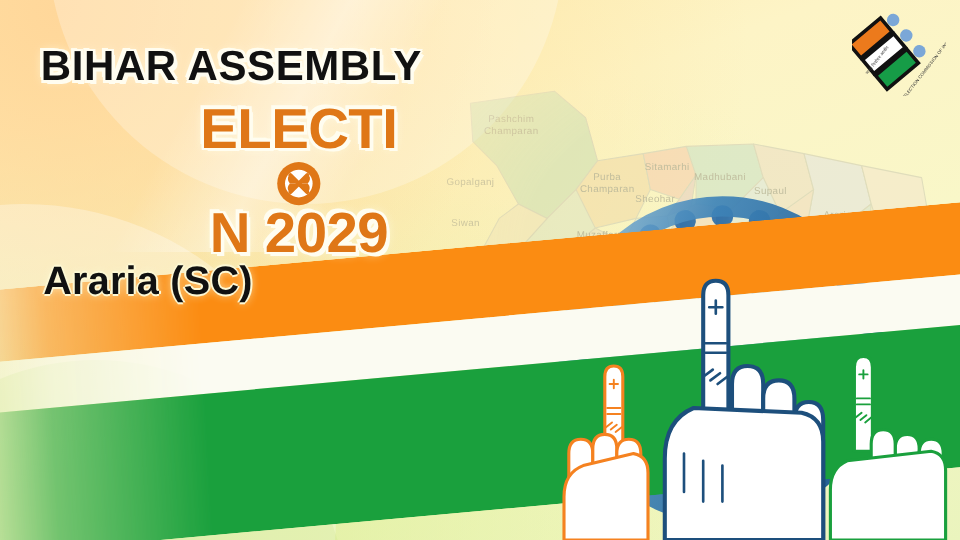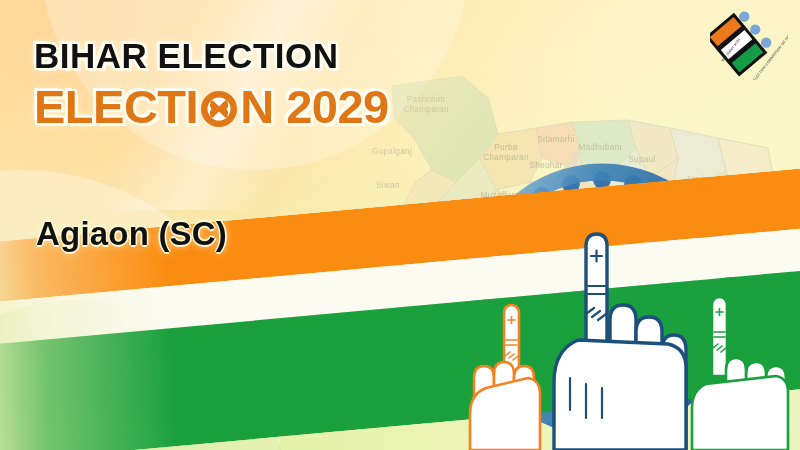--- a/index.html
+++ b/index.html
@@ -160,20 +160,21 @@
     font-size: 47px;
     font-weight: 700;
     letter-spacing: -0.5px;
     color: #df7717;
     line-height: 1.0;
     white-space: nowrap;
     text-shadow:
       2px 0 0 #fffdf0, -2px 0 0 #fffdf0, 0 2px 0 #fffdf0, 0 -2px 0 #fffdf0,
       2px 2px 0 #fffdf0, -2px 2px 0 #fffdf0, 2px -2px 0 #fffdf0, -2px -2px 0 #fffdf0,
       3px 3px 0 #fffdf0, -3px -3px 0 #fffdf0, 0 0 10px rgba(255,253,230,0.95);
+    flex-direction: column;
   }
   .stamp-o {
     display: inline-block;
     width: 40px;
     height: 40px;
     margin: 0 1px;
     position: relative;
     top: 3px;
     flex: 0 0 auto;
   }
@@ -446,41 +447,41 @@
       <g stroke="#1d4f7c" stroke-width="2.2" fill="none" stroke-linecap="round">
         <path d="M131 28 l11 0 M136.5 22.5 l0 11"></path>
         <path d="M128 58 l17 0 M128 66 l17 0"></path>
         <path d="M126 86 l8 -6 M132 89 l8 -6 M138 92 l8 -6"></path>
         <path d="M110 150 l0 32 M126 156 l0 34 M142 160 l0 30"></path>
       </g>
     </svg>
   </div>
 
   <div class="headline">
-    <div class="line-1">BIHAR ELECTION</div>
+    <div class="line-1">BIHAR ASSEMBLY</div>
     <div class="line-2">
       <span>ELECTI</span>
       <span class="stamp-o">
         <svg viewBox="0 0 40 40" xmlns="http://www.w3.org/2000/svg">
           <circle cx="20" cy="20" r="18" fill="#df7717"></circle>
           <circle cx="20" cy="20" r="11.5" fill="#ffffff"></circle>
           <g fill="#df7717">
             <path d="M20 20 L12.5 12.5 q-3.2 3.6 0 7.5 Z"></path>
             <path d="M20 20 L27.5 12.5 q3.6 3.2 0 7.5 Z"></path>
             <path d="M20 20 L27.5 27.5 q3.2 -3.6 0 -7.5 Z"></path>
             <path d="M20 20 L12.5 27.5 q-3.6 -3.2 0 -7.5 Z"></path>
           </g>
           <path d="M13 13 L27 27 M27 13 L13 27" stroke="#df7717" stroke-width="3.4" stroke-linecap="round"></path>
         </svg>
       </span>
       <span>N 2029</span>
     </div>
   </div>
 
-  <div class="seat-name">Agiaon (SC)</div>
+  <div class="seat-name">Araria (SC)</div>
 
   <div class="eci-logo">
     <svg viewBox="0 0 78 72" xmlns="http://www.w3.org/2000/svg">
       <g transform="rotate(-40 39 36)">
         <circle cx="53" cy="12" r="5.2" fill="#7ba7d7"></circle>
         <circle cx="53" cy="29" r="5.2" fill="#7ba7d7"></circle>
         <circle cx="53" cy="46" r="5.2" fill="#7ba7d7"></circle>
         <rect x="12" y="4" width="34" height="15" fill="#ec7a1c" stroke="#111111" stroke-width="3"></rect>
         <rect x="12" y="21" width="34" height="15" fill="#ffffff" stroke="#111111" stroke-width="3"></rect>
         <rect x="12" y="38" width="34" height="15" fill="#169c47" stroke="#111111" stroke-width="3"></rect>

